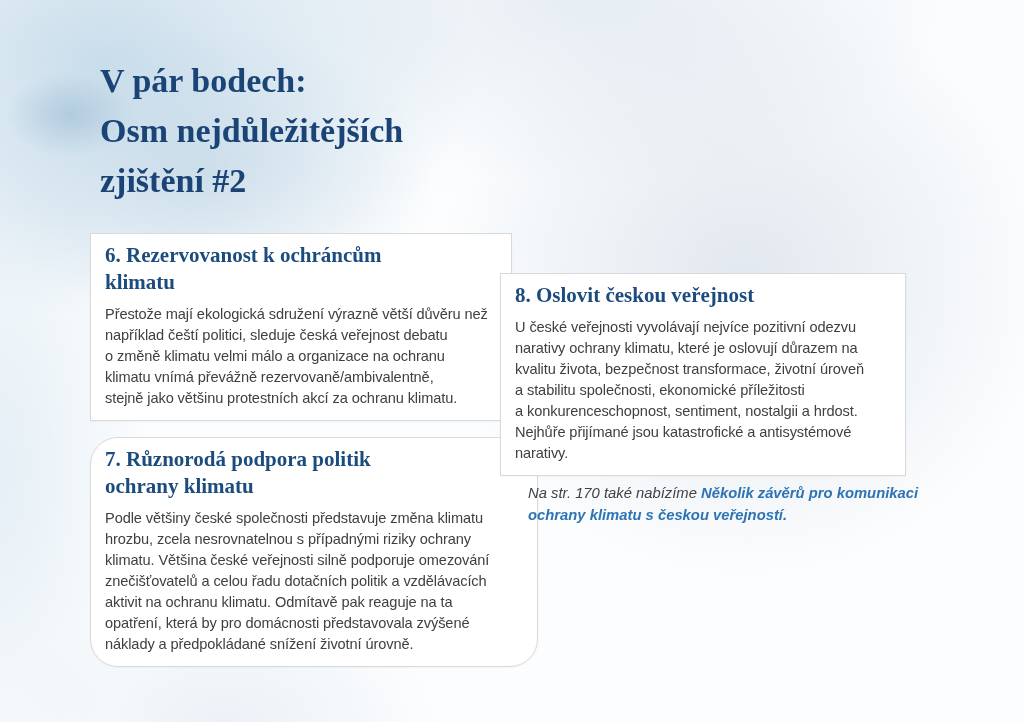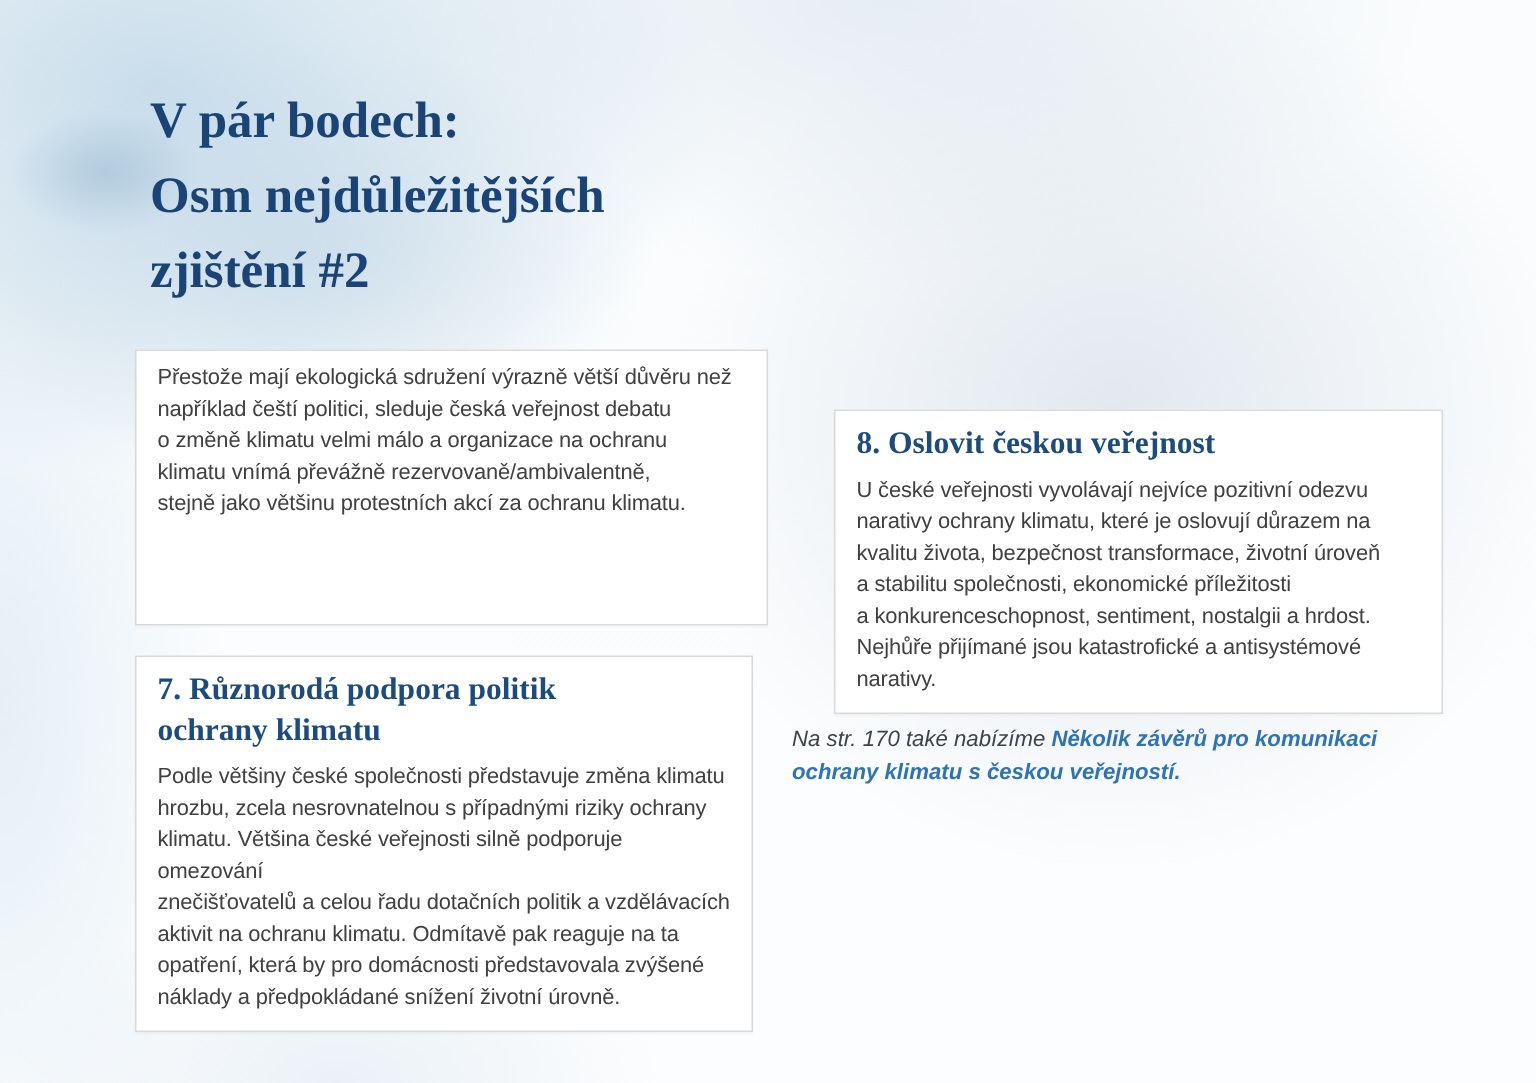--- a/index.html
+++ b/index.html
@@ -35,22 +35,22 @@
   }
 
   .card {
     position: absolute;
     background: #ffffff;
     border: 1px solid #d9d9d9;
     box-shadow: 0 1px 2px rgba(0,0,0,0.04);
     padding: 8px 14px 11px 14px;
   }
   .card-6 { left: 90px;  top: 233px; width: 422px; min-height: 184px; }
-  .card-7 { left: 90px;  top: 437px; width: 412px; min-height: 226px; }
-  .card-8 { left: 556px; top: 273px; width: 406px; min-height: 190px; }
+  .card-7 { left: 90px;  top: 437px; width: 448px; min-height: 226px; border-radius: 28px; }
+  .card-8 { left: 500px; top: 273px; width: 406px; min-height: 190px; }
 
   .card-title {
     font-family: "Liberation Serif", "DejaVu Serif", serif;
     font-weight: 700;
     font-size: 21px;
     line-height: 27px;
     color: #1c4c7e;
     white-space: pre-line;
     margin-bottom: 8px;
   }
@@ -83,20 +83,22 @@
 </head>
 <body>
 
 <div class="page">
 
   <h1 class="page-title">V pár bodech:
 Osm nejdůležitějších
 zjištění #2</h1>
 
   <section class="card card-6">
+    <h2 class="card-title">6. Rezervovanost k ochráncům
+klimatu</h2>
     <p class="card-body">Přestože mají ekologická sdružení výrazně větší důvěru než
 například čeští politici, sleduje česká veřejnost debatu
 o změně klimatu velmi málo a organizace na ochranu
 klimatu vnímá převážně rezervovaně/ambivalentně,
 stejně jako většinu protestních akcí za ochranu klimatu.</p>
   </section>
 
   <section class="card card-7">
     <h2 class="card-title">7. Různorodá podpora politik
 ochrany klimatu</h2>

